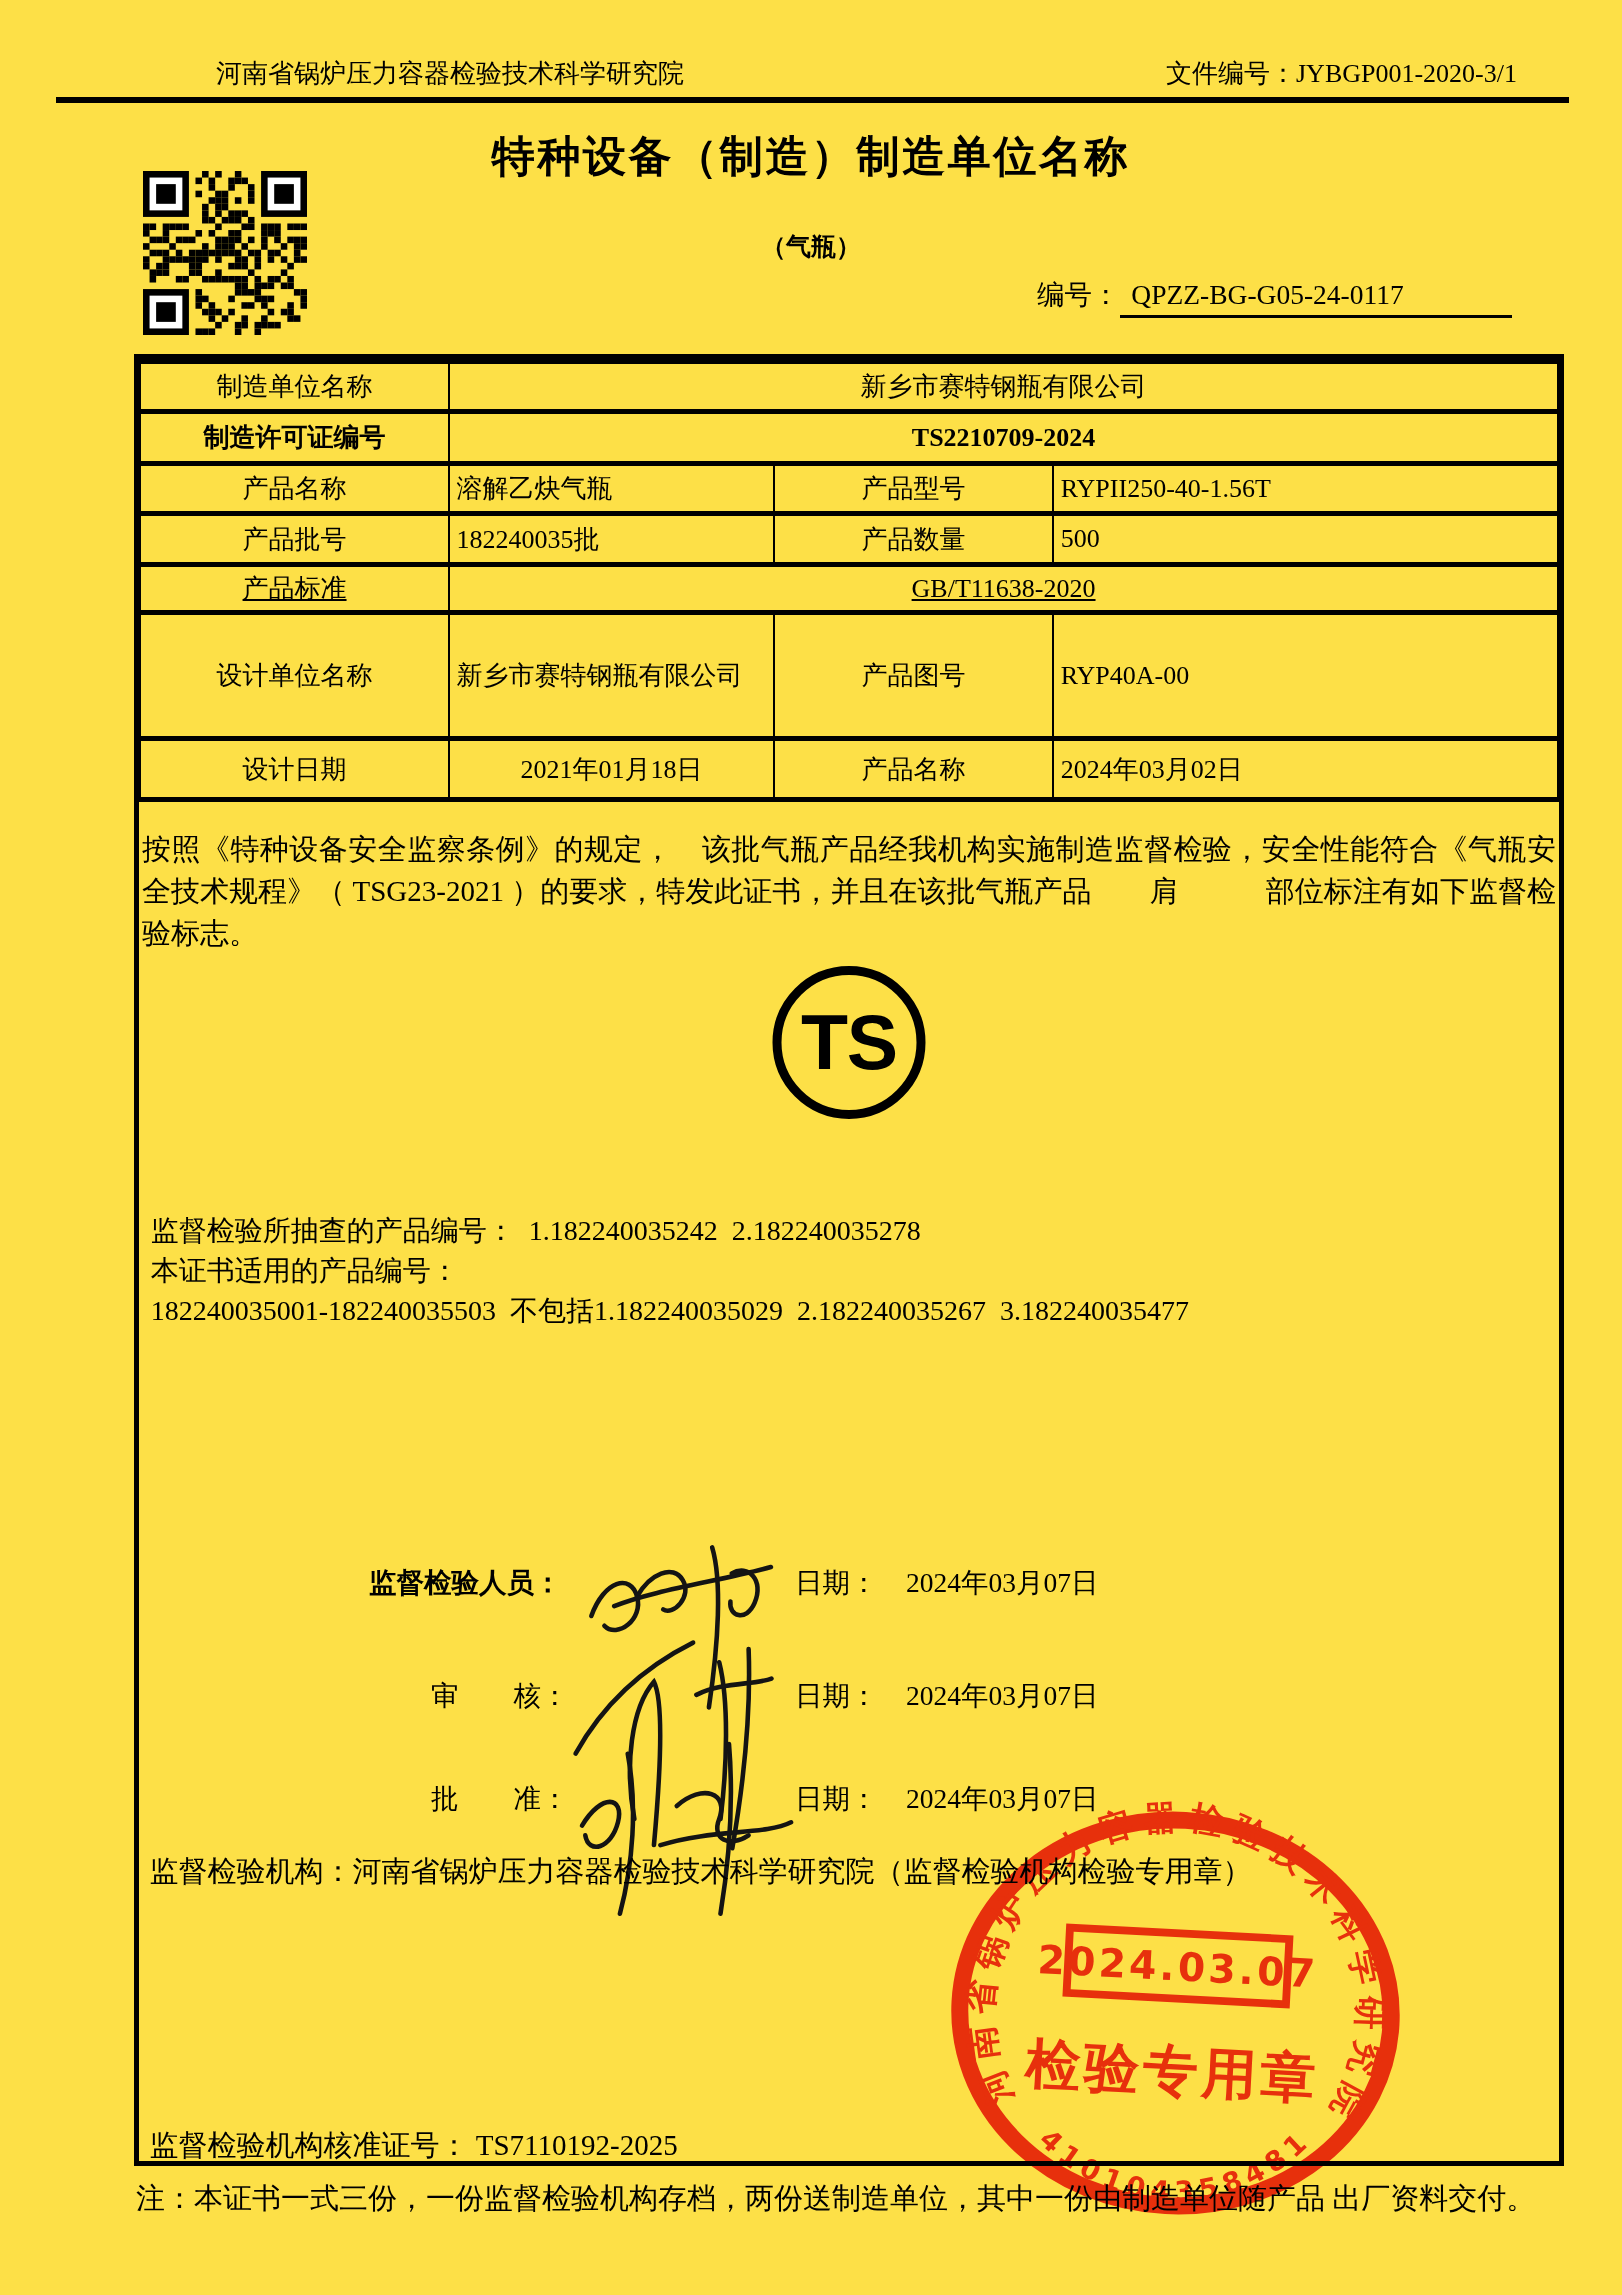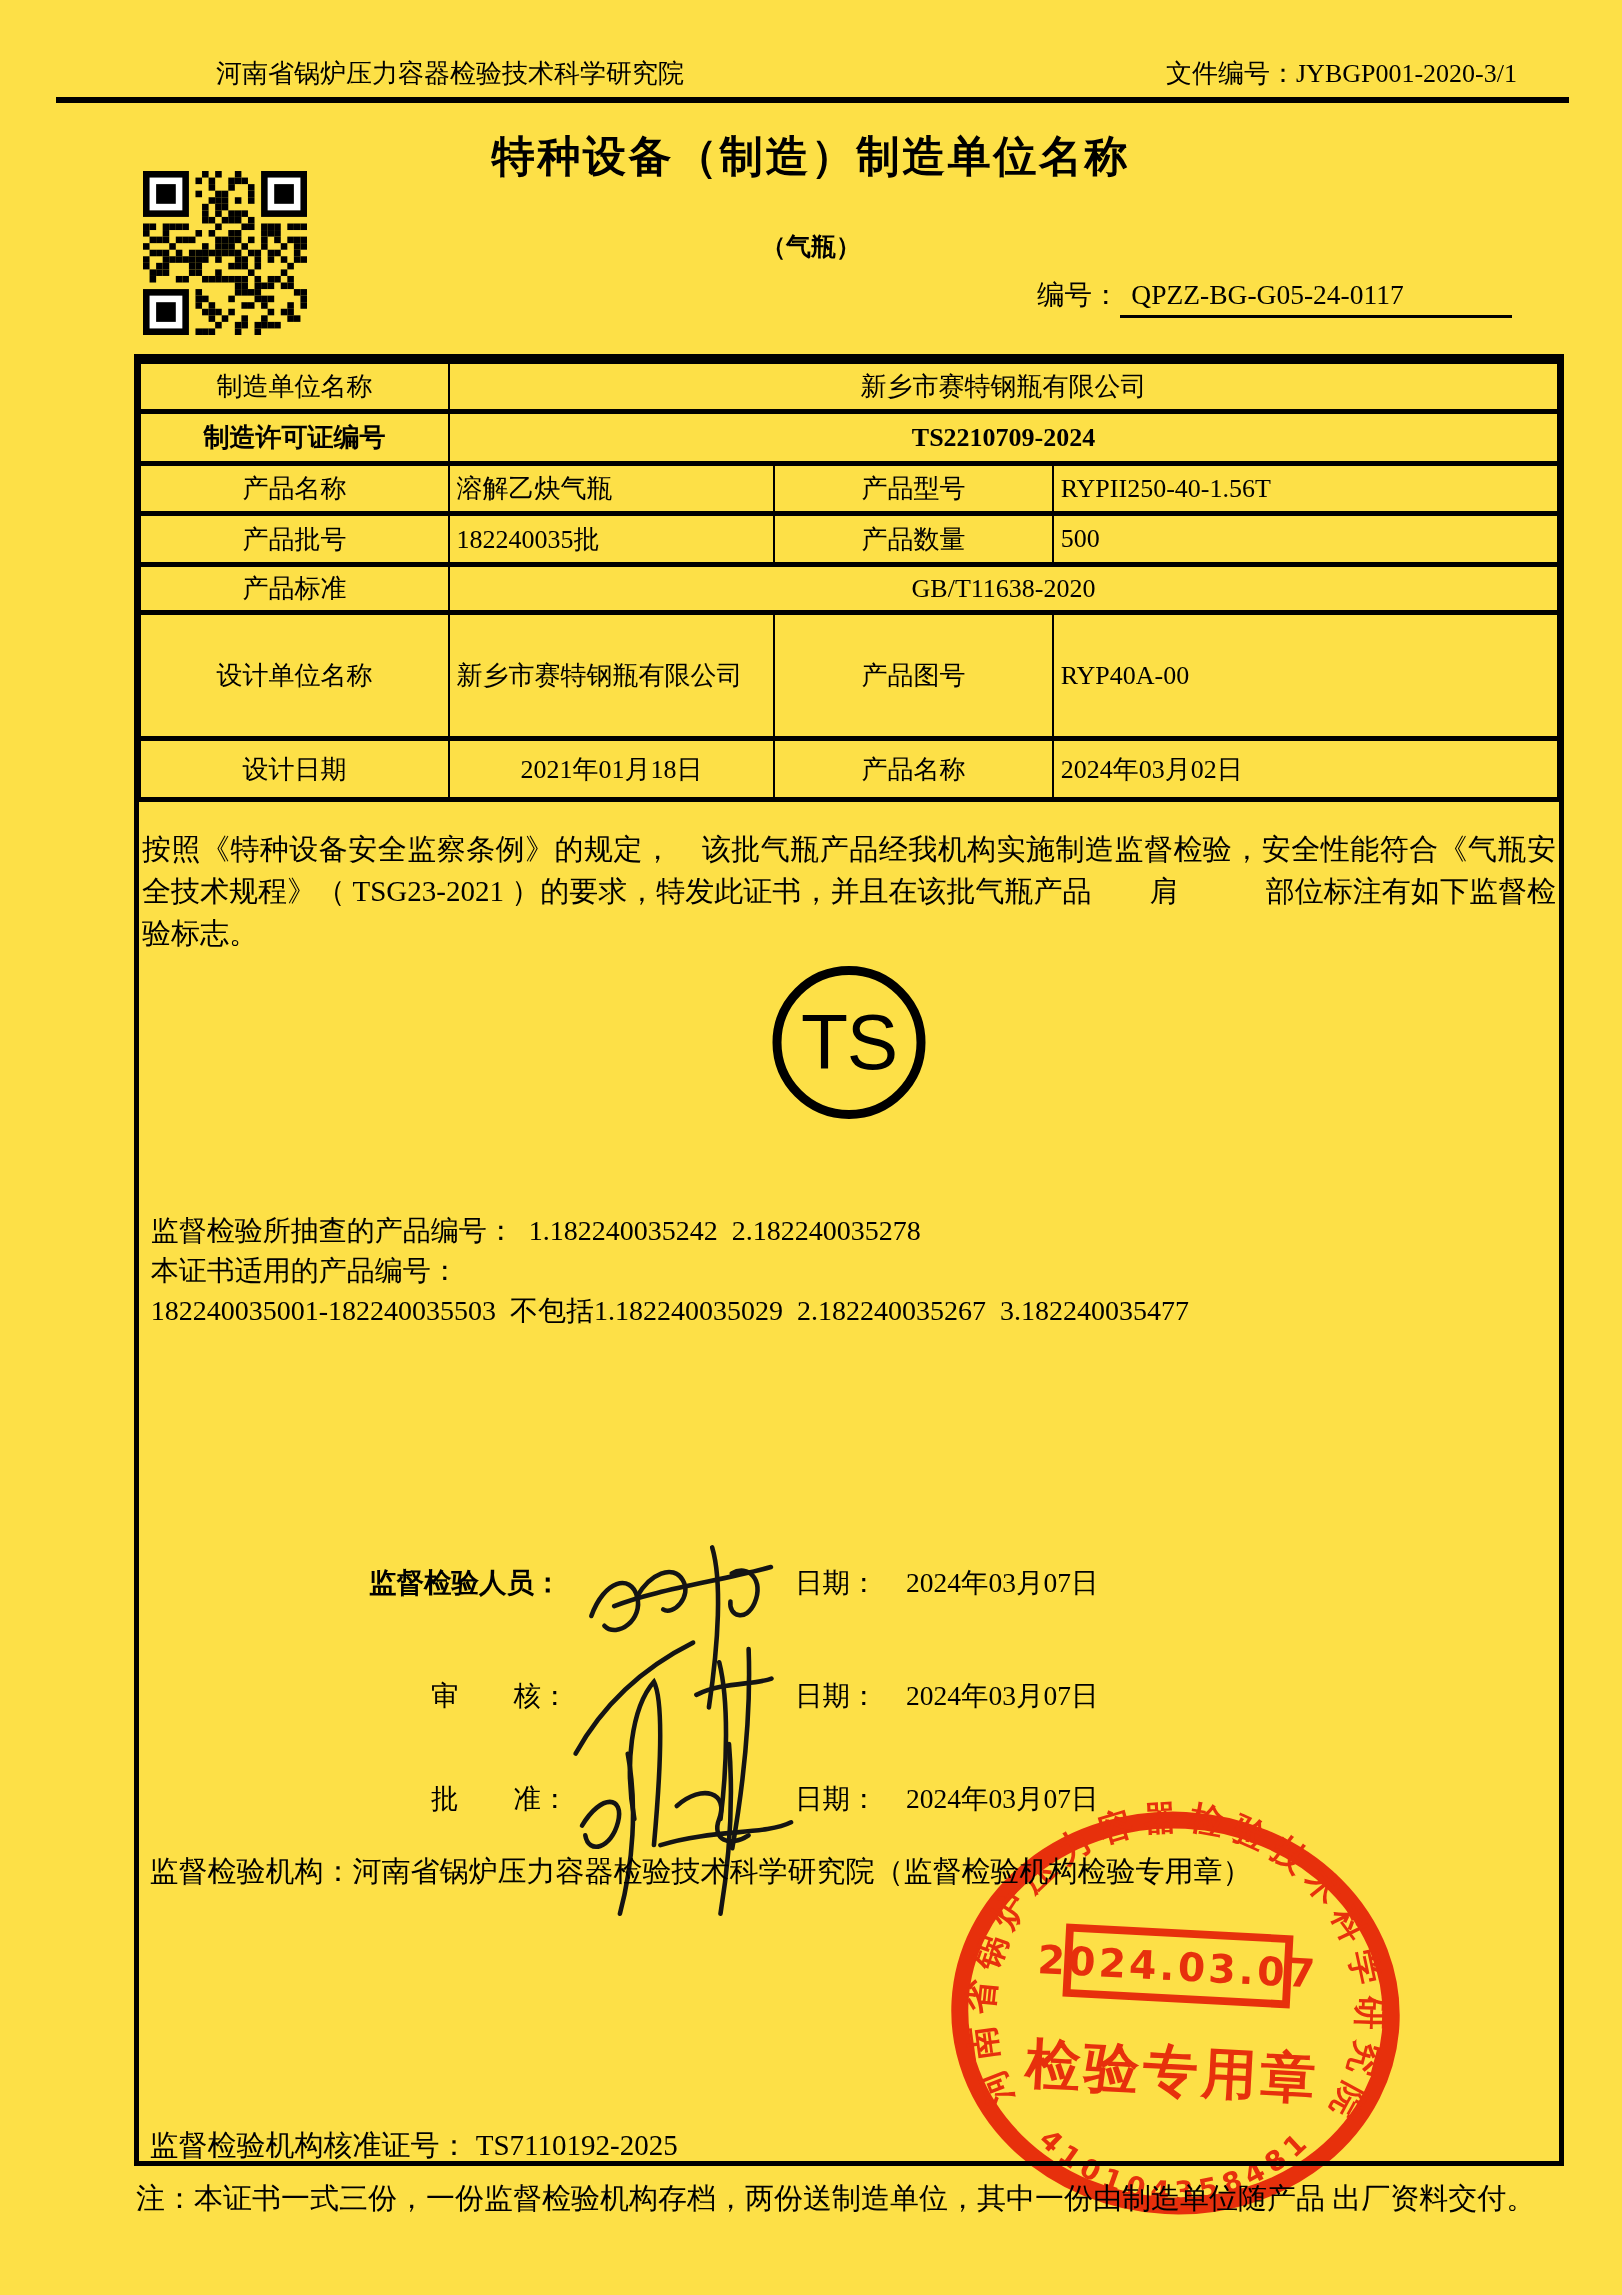--- a/index.html
+++ b/index.html
@@ -26,31 +26,31 @@
             border:5.2px solid #000;box-sizing:border-box;}
   table.grid{width:100%;border-collapse:collapse;table-layout:fixed;}
   table.grid td{border:2.6px solid #000;border-top-width:5.2px;border-bottom-width:5.2px;
                 font-size:26px;padding:2.6px 6.5px;vertical-align:middle;overflow:hidden;}
   td.lab{text-align:center;}
   td.val{text-align:left;padding-left:18.3px;}
   td.cen{text-align:center;}
   td.top{vertical-align:top;padding-top:9.2px;}
   td.wrapcell{padding-right:52px;}
   tr.h1{height:50px;} tr.h2{height:52px;font-weight:bold;} tr.h3{height:50px;} tr.h4{height:51px;}
-  tr.h5{height:48px;} tr.h6{height:126px;} tr.h7{height:61px;}
+  tr.h5{height:48px;text-decoration:underline;} tr.h6{height:126px;} tr.h7{height:61px;}
 
   .pre{white-space:pre-wrap;}
   .statement{position:absolute;top:469px;left:0;right:0;padding:0 3px;
              font-size:29px;line-height:42px;text-align:justify;}
 
   .ts{position:absolute;top:607px;left:50%;transform:translateX(-50%);
       width:135px;height:135px;border:9.8px solid #000;border-radius:50%;
       display:flex;align-items:center;justify-content:center;
       font-family:"Liberation Sans","DejaVu Sans",sans-serif;
-      font-weight:normal;font-size:77px;letter-spacing:-1.3px;}
+      font-weight:bold;font-size:77px;letter-spacing:-1.3px;}
 
   .prodnums{position:absolute;top:852px;left:11.8px;right:11.8px;
             font-size:28px;line-height:40px;}
 
   .sig-label{position:absolute;font-size:27.5px;}
   .sig-date-label{position:absolute;font-size:27.5px;left:656px;text-align:right;}
   .sig-date{position:absolute;font-size:27.5px;left:767px;}
   .sig-svg{position:absolute;overflow:visible;}
   .sig-svg path{fill:none;stroke:#141414;stroke-width:7;stroke-linecap:round;}
 

